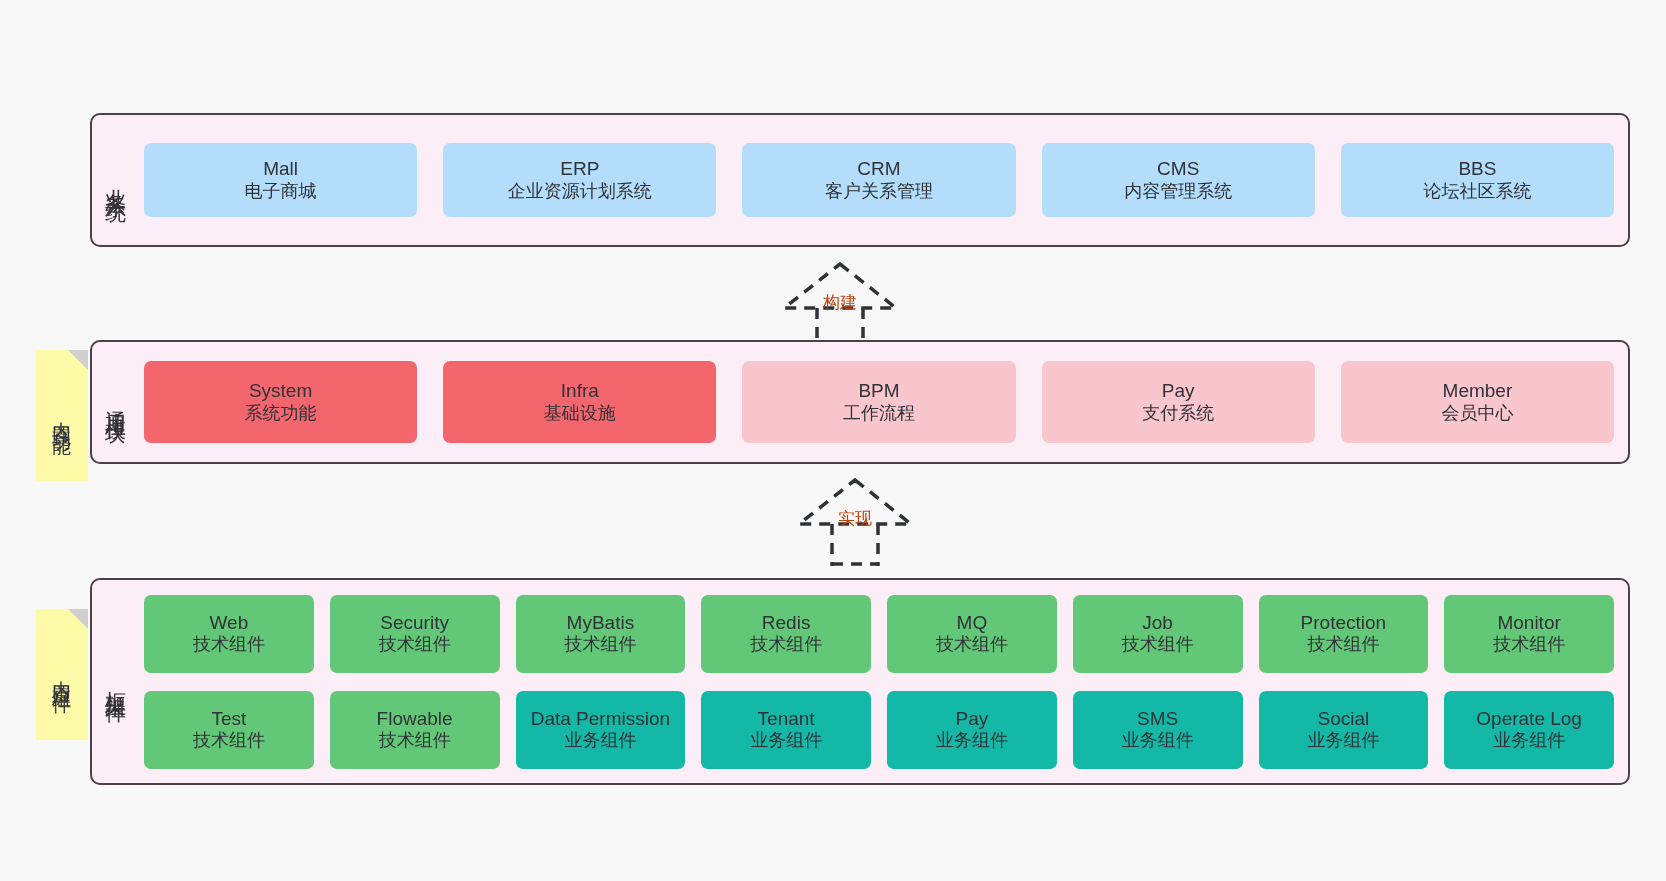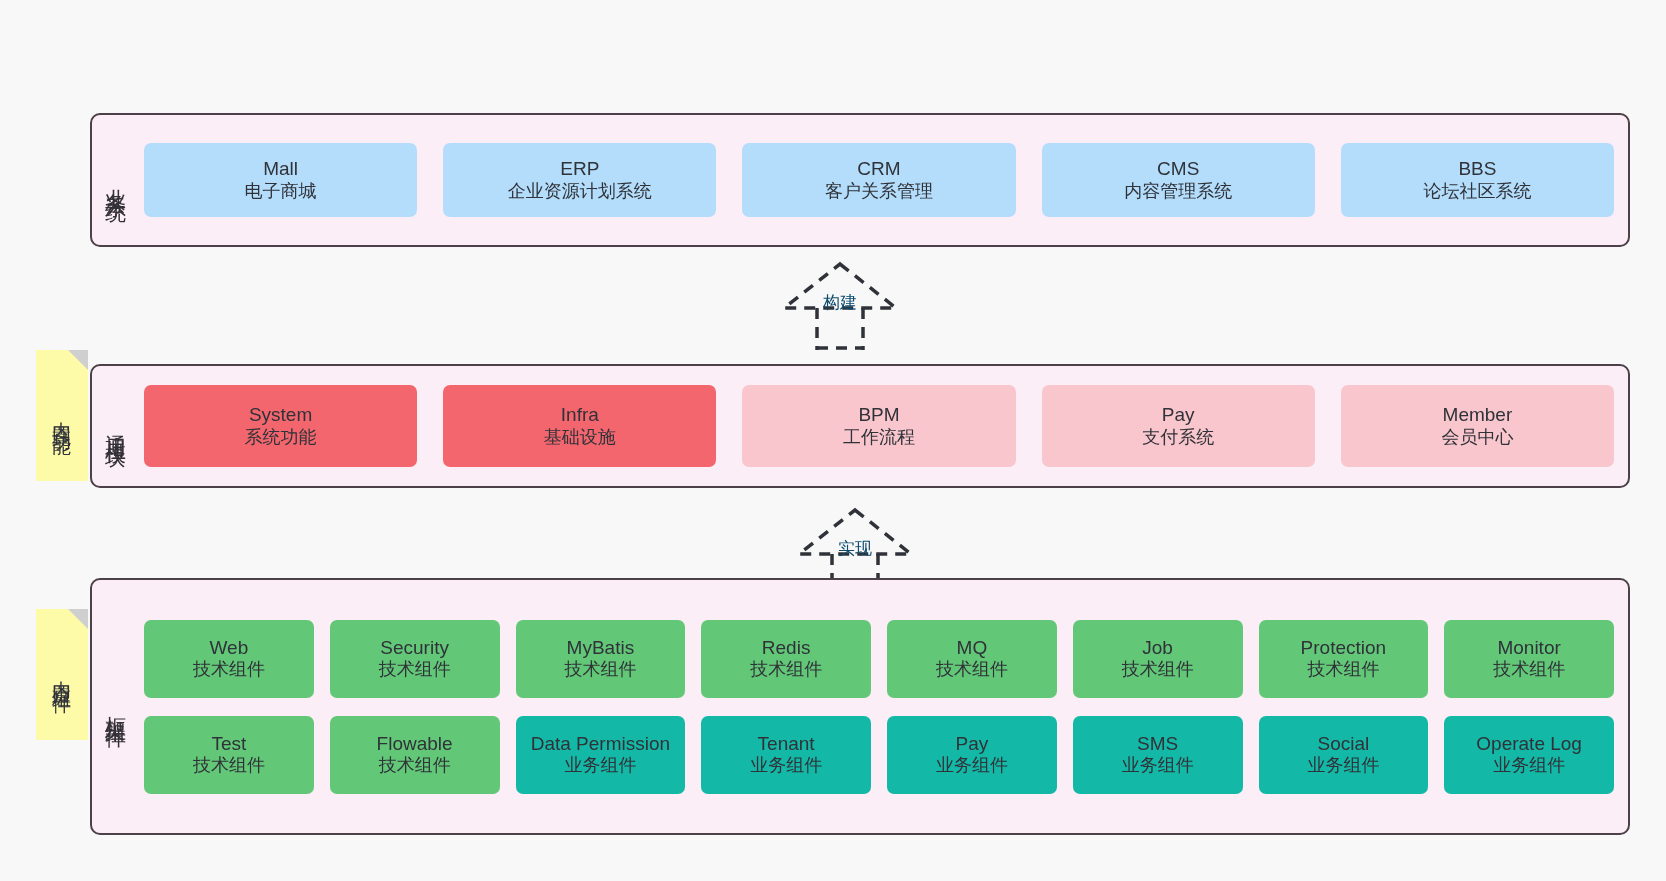--- a/index.html
+++ b/index.html
@@ -124,21 +124,21 @@
     width: 160px;
     height: 92px;
   }
   .arrow svg { display: block; }
   .arrow .lbl {
     position: absolute;
     left: 50%;
     top: 36px;
     transform: translateX(-50%);
     font-size: 17px;
-    color: #0c4a6e;
+    color: #c2410c;
     background: transparent;
     line-height: 1;
     white-space: nowrap;
     padding: 0 1px;
   }
 </style>
 </head>
 <body>
 
 <div id="canvas">
@@ -179,21 +179,21 @@
       <path d="M57 50 L57 92 M103 50 L103 92 M57 90 L103 90" stroke="#2f3238" stroke-width="3.5" fill="none" stroke-dasharray="11 8" stroke-linecap="butt"></path>
     </svg>
     <span class="lbl">构建</span>
   </div>
 
   <div class="sticky" style="left:36px; top:350px; width:52px; height:131px;">
     <span class="fold"></span>
     <span>内置功能</span>
   </div>
 
-  <div class="layer" id="layer-common" style="left:90px; top:364px; width:1540px; height:124px;">
+  <div class="layer" id="layer-common" style="left:90px; top:340px; width:1540px; height:124px;">
     <div class="layer-title">通用模块</div>
     <div class="layer-body">
       <div class="row" style="height:82px;">
         <div class="card c-red">
           <span class="en">System</span>
           <span class="cn">系统功能</span>
         </div>
         <div class="card c-red">
           <span class="en">Infra</span>
           <span class="cn">基础设施</span>
@@ -207,34 +207,34 @@
           <span class="cn">支付系统</span>
         </div>
         <div class="card c-pink">
           <span class="en">Member</span>
           <span class="cn">会员中心</span>
         </div>
       </div>
     </div>
   </div>
 
-  <div class="arrow" style="left:775px; top:504px;">
+  <div class="arrow" style="left:775px; top:474px;">
     <svg width="160" height="92" viewBox="0 0 160 92" fill="none">
       <path d="M80 6 L136 50 L24 50 Z" stroke="#2f3238" stroke-width="3.5" fill="none" stroke-dasharray="11 8" stroke-linecap="butt"></path>
       <path d="M57 50 L57 92 M103 50 L103 92 M57 90 L103 90" stroke="#2f3238" stroke-width="3.5" fill="none" stroke-dasharray="11 8" stroke-linecap="butt"></path>
     </svg>
     <span class="lbl">实现</span>
   </div>
 
   <div class="sticky" style="left:36px; top:609px; width:52px; height:131px;">
     <span class="fold"></span>
     <span>内置组件</span>
   </div>
 
-  <div class="layer" id="layer-framework" style="left:90px; top:578px; width:1540px; height:257px;">
+  <div class="layer" id="layer-framework" style="left:90px; top:578px; width:1540px; height:207px;">
     <div class="layer-title">框架组件</div>
     <div class="layer-body" style="gap:18px;">
 
       <div class="row" style="height:78px; gap:16px;">
         <div class="card c-green">
           <span class="en">Web</span>
           <span class="cn">技术组件</span>
         </div>
         <div class="card c-green">
           <span class="en">Security</span>

